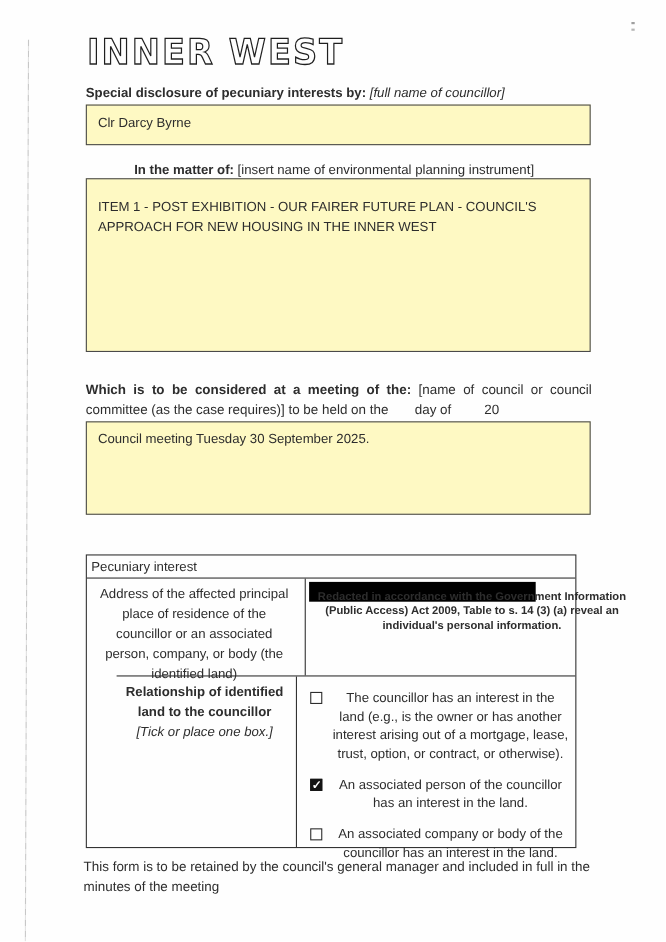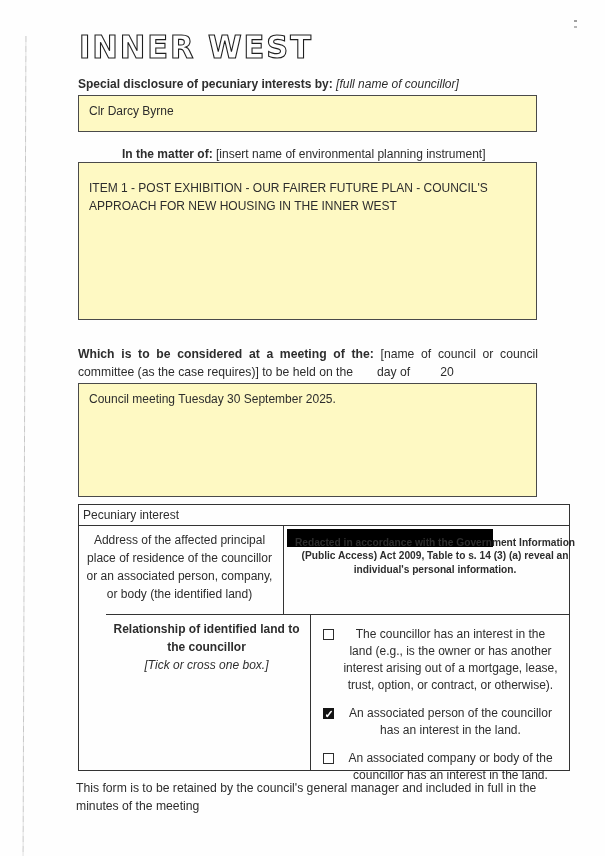--- a/index.html
+++ b/index.html
@@ -27,32 +27,32 @@
 
   .fbox {
     position: absolute; left: 78px; width: 459px;
     border: 1.4px solid #4a4a4a; background: #fef9c3;
     font-size: 12px; line-height: 1.5;
   }
   .fbox .val { padding: 6px 10px; }
   #box-name     { top: 95px;  height: 37px; }
   #box-matter   { top: 162px; height: 158px; }
   #box-matter .val { padding-top: 16px; }
-  #box-meeting  { top: 383px; height: 114px; }
+  #box-meeting  { top: 383px; height: 85px; }
 
   #label-disclosure { top: 77px; font-weight: bold; }
   #label-matter     { top: 147px; font-weight: bold; padding-left: 44px; }
 
   .para { position: absolute; left: 78px; top: 346px; width: 460px;
     font-size: 12.2px; line-height: 1.45; text-align: justify; }
   .gap { display: inline-block; width: 24px; }
   .gap2 { display: inline-block; width: 30px; }
 
   
-  .ptable { position: absolute; left: 78px; top: 504px; width: 492px;
+  .ptable { position: absolute; left: 78px; top: 504px; width: 446px;
     border: 1.4px solid #333; font-size: 12px; }
   .thead { height: 21px; border-bottom: 1.2px solid #333; padding: 3px 0 0 4px;
     font-size: 12px; }
   .trow { display: flex; text-align: center; }
   .trow + .trow { border-top: 1.2px solid #333; margin-left: 27px; }
   .tcell-l { width: 205px; border-right: 1.2px solid #333; padding: 5px 10px 5px 7px;
     line-height: 1.5; }
   .tcell-r { width: 253px; position: relative; }
   #row-address { height: 88px; }
   #row-rel { height: 156px; }
@@ -126,21 +126,21 @@
           <div>Redacted in accordance with the Government Information</div>
           <div>(Public Access) Act 2009, Table to s. 14 (3) (a) reveal an</div>
           <div>individual's personal information.</div>
         </div>
       </div>
     </div>
 
     <div class="trow" id="row-rel">
       <div class="tcell-l">
         <div class="b">Relationship of identified land to the councillor</div>
-        <div class="hint-italic">[Tick or cross one box.]</div>
+        <div class="hint-italic">[Tick or place one box.]</div>
       </div>
       <div class="tcell-r">
         <div class="opts">
           <div class="opt">
             <span class="cb"></span>
             <span class="opt-text">The councillor has an interest in the land (e.g., is the owner or has another interest arising out of a mortgage, lease, trust, option, or contract, or otherwise).</span>
           </div>
           <div class="opt">
             <span class="cb checked"></span>
             <span class="opt-text">An associated person of the councillor has an interest in the land.</span>

